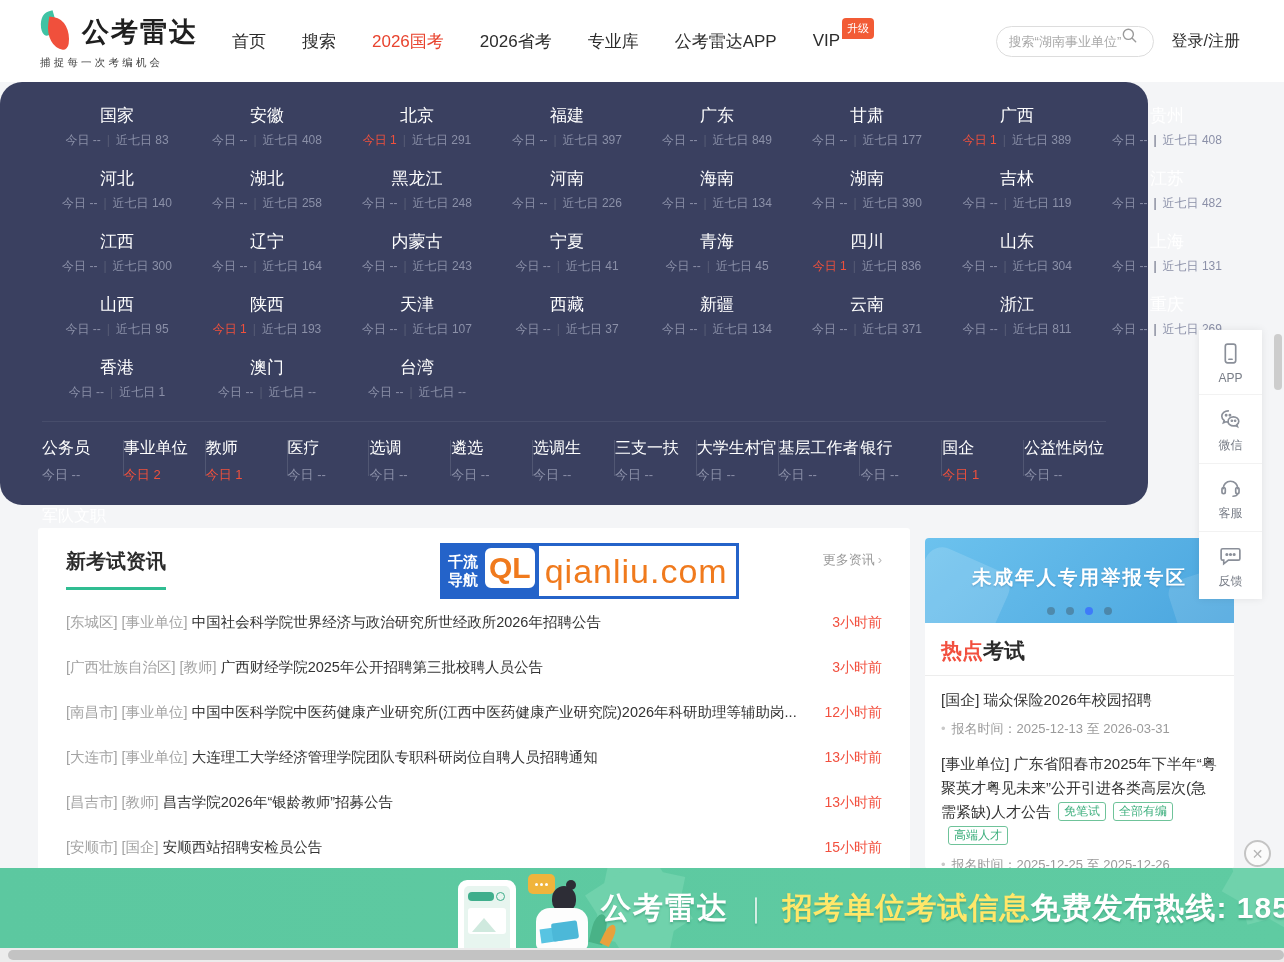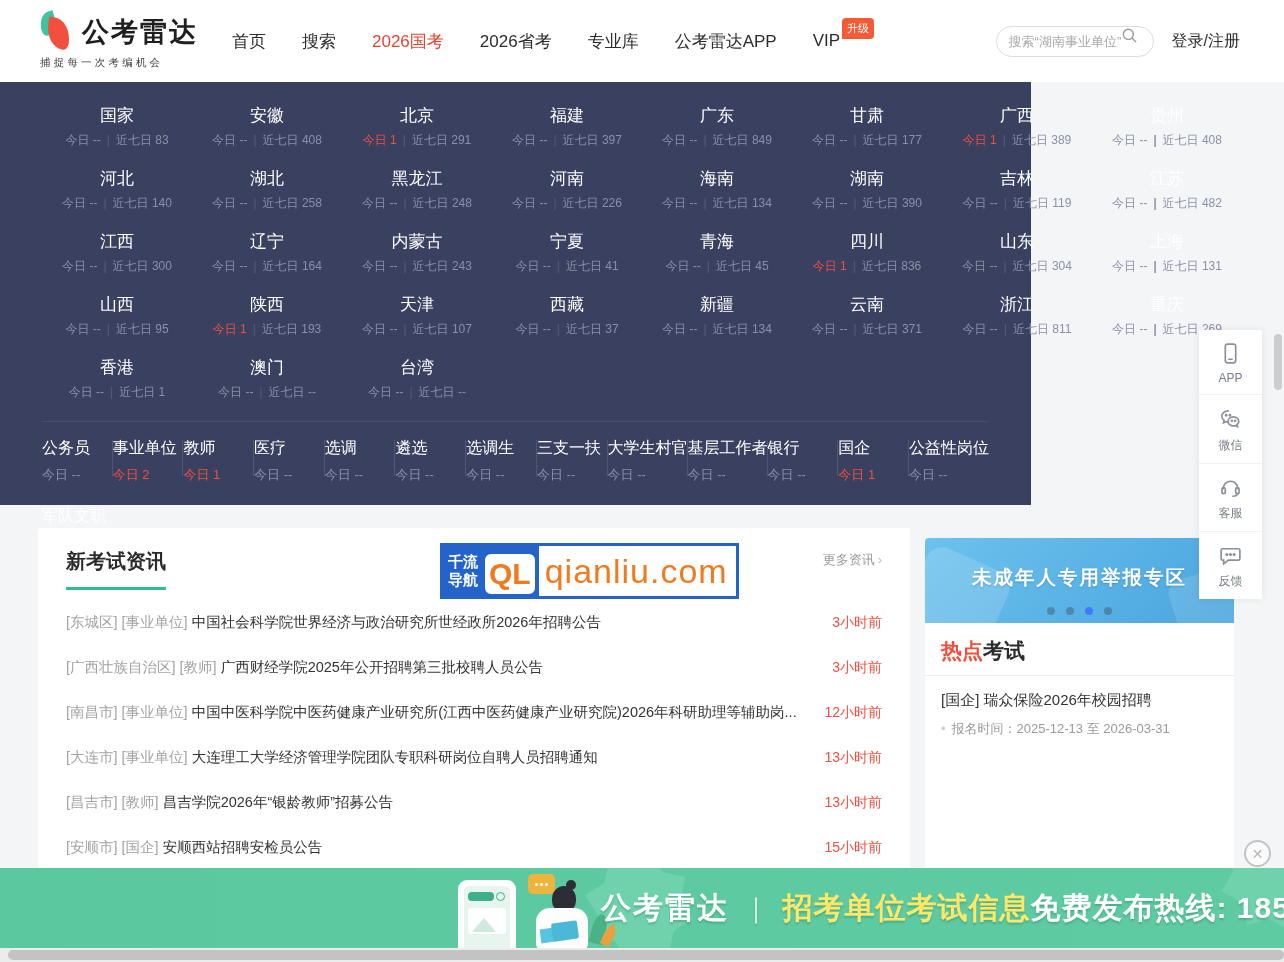--- a/index.html
+++ b/index.html
@@ -19,21 +19,21 @@
   .nav { display:flex; align-items:center; gap:36px; }
   .nav-item { font-size:17px; color:#2c2c2c; cursor:pointer; position:relative; white-space:nowrap; }
   .nav-item.active { color:#e8432e; }
   .nav-badge { position:absolute; top:-13px; right:-34px; background:#f25b35; color:#fff; font-size:11px; padding:3px 5px; border-radius:4px 4px 4px 0; }
   .search-pill { margin-left:auto; width:158px; height:31px; border:1px solid #ddd; border-radius:16px; display:flex; padding:0 10px 0 12px; }
   .search-pill input { border:none; outline:none; width:112px; font-size:13px; color:#444; background:transparent; }
   .search-pill input::placeholder { color:#a8a8a8; }
   .login { margin-left:18px; font-size:16px; color:#2c2c2c; cursor:pointer; white-space:nowrap; }
 
   
-  .navy { position:absolute; left:0; top:82px; width:1031px; height:423px; background:#3a4060; }
+  .navy { position:absolute; left:0; top:82px; width:1148px; height:423px; background:#3a4060;border-radius:22px; }
   .regions { display:grid; grid-template-columns:repeat(8,150px); margin:14px 42px 0 42px; }
   .region { text-align:center; padding:8px 0 10px; cursor:pointer; }
   .rname { font-size:17px; color:#fff; margin-bottom:5px; }
   .rstats { font-size:12px; color:#8b90a8; white-space:nowrap; }
   .rstats .sep { margin:0 6px; color:#575c75; }
   .rstats .hot { color:#f0503c; }
   .cats-wrap { margin:10px 42px 0 42px; border-top:1px solid rgba(255,255,255,.07); padding-top:14px; }
   .cats { display:grid; grid-template-columns:repeat(13,1fr); row-gap:18px; }
   .cat { position:relative; cursor:pointer; padding:2px 0; }
   .cat::after { content:''; position:absolute; right:0; top:4px; height:36px; width:1px; background:rgba(255,255,255,.12); }
@@ -49,21 +49,21 @@
   .news-more { font-size:13px; color:#999; cursor:pointer; margin-top:3px; }
   .news-more .chev { margin-left:3px; color:#bbb; }
   .news-item { display:flex; align-items:center; height:45px; cursor:pointer; }
   .news-left { flex:1; min-width:0; white-space:nowrap; overflow:hidden; text-overflow:ellipsis; font-size:14.5px; color:#333; }
   .news-left .tag { color:#a3a3a3; margin-right:4px; }
   .news-time { font-size:14px; color:#f2503f; white-space:nowrap; }
 
   
   .watermark { position:absolute; left:440px; top:543px; height:56px; display:flex; border:3px solid #2463c9; background:#fff; z-index:30; align-items:stretch; }
   .wm-left { background:#2463c9; color:#fff; font-size:15px; font-weight:bold; display:flex; flex-direction:column; justify-content:center; padding:0 5px; line-height:18px; text-align:center; }
-  .wm-ql { display:flex; align-items:flex-end; background:#2463c9; padding-right:2px; }
+  .wm-ql { display:flex; align-items:flex-start; background:#2463c9; padding-right:2px; }
   .wm-ql span { background:#fff; border:2px solid #2463c9; border-radius:8px; color:#f07a1d; font-weight:bold; font-size:30px; padding:0 4px; line-height:40px; }
   .wm-domain { display:flex; align-items:center; color:#f07a1d; font-size:34px; padding:0 8px 0 6px; letter-spacing:1px; }
 
   
   .side-card { position:absolute; left:925px; top:538px; width:309px; height:331px; background:#fff; border-radius:4px; overflow:hidden; z-index:5; }
   .side-banner { position:relative; height:85px; background:linear-gradient(135deg,#6cc2ee 0%,#4aa5de 100%); overflow:hidden; cursor:pointer; }
   .sb-deco1 { position:absolute; left:-14px; top:18px; width:90px; height:90px; background:rgba(255,255,255,.15); border-radius:18px; transform:rotate(24deg); }
   .sb-deco2 { position:absolute; right:-10px; top:34px; width:70px; height:70px; background:rgba(255,255,255,.12); border-radius:14px; transform:rotate(-18deg); }
   .sb-title { position:relative; text-align:center; color:#fff; font-size:19.5px; font-weight:bold; letter-spacing:2px; margin-top:26px; text-shadow:0 1px 2px rgba(0,60,110,.25); }
   .sb-dots { position:absolute; bottom:8px; left:0; right:0; display:flex; justify-content:center; gap:11px; }
@@ -415,20 +415,24 @@
         </div>
     </div>
     <div class="hot-head">
       <span class="r">热点</span><span class="d">考试</span>
     </div>
     <div id="hot-list">
         <div class="hot-item">
           <div class="hot-title"><span>[国企] 瑞众保险2026年校园招聘</span></div>
           <div class="hot-meta"><span class="b">•</span><span>报名时间：2025-12-13 至 2026-03-31</span></div>
         </div>
+        <div class="hot-item">
+          <div class="hot-title"><span>[事业单位] 广东省阳春市2025年下半年“粤聚英才粤见未来”公开引进各类高层次(急需紧缺)人才公告</span><span class="hot-tag">免笔试</span><span class="hot-tag">全部有编</span><span class="hot-tag">高端人才</span></div>
+          <div class="hot-meta"><span class="b">•</span><span>报名时间：2025-12-25 至 2025-12-26</span></div>
+        </div>
       </div>
   </div>
 
   <div class="float-panel">
     <div class="fp-item">
       <svg width="25" height="25" viewBox="0 0 24 24" fill="none" stroke="#8a8f99" stroke-width="1.6" stroke-linecap="round">
           <rect x="7" y="3" width="10" height="18" rx="2.2"></rect>
           <line x1="10.5" y1="17.5" x2="13.5" y2="17.5"></line>
         </svg>
       <span class="fp-label">APP</span>

